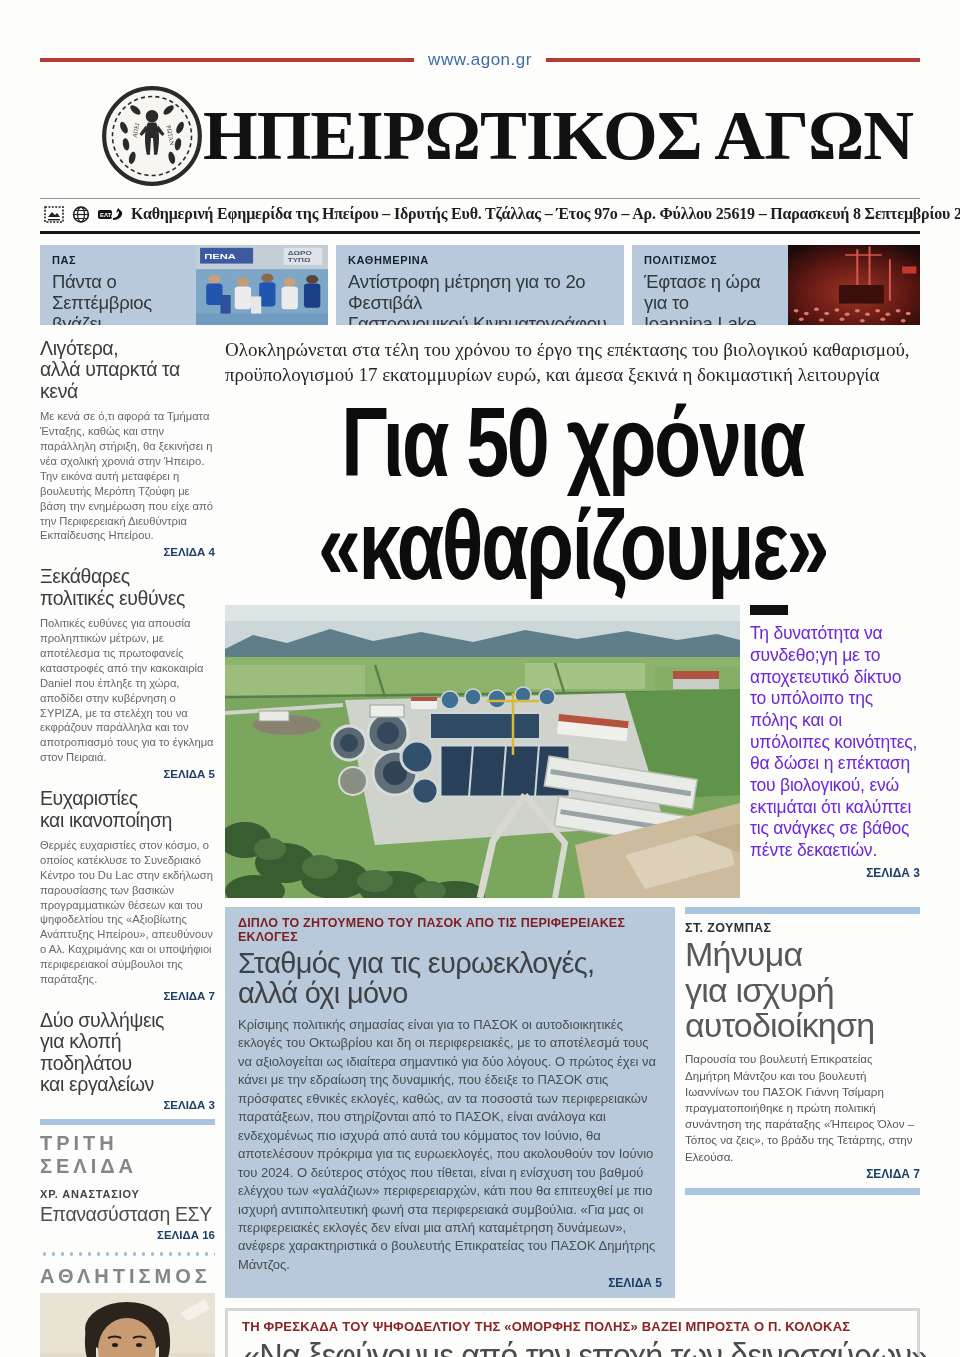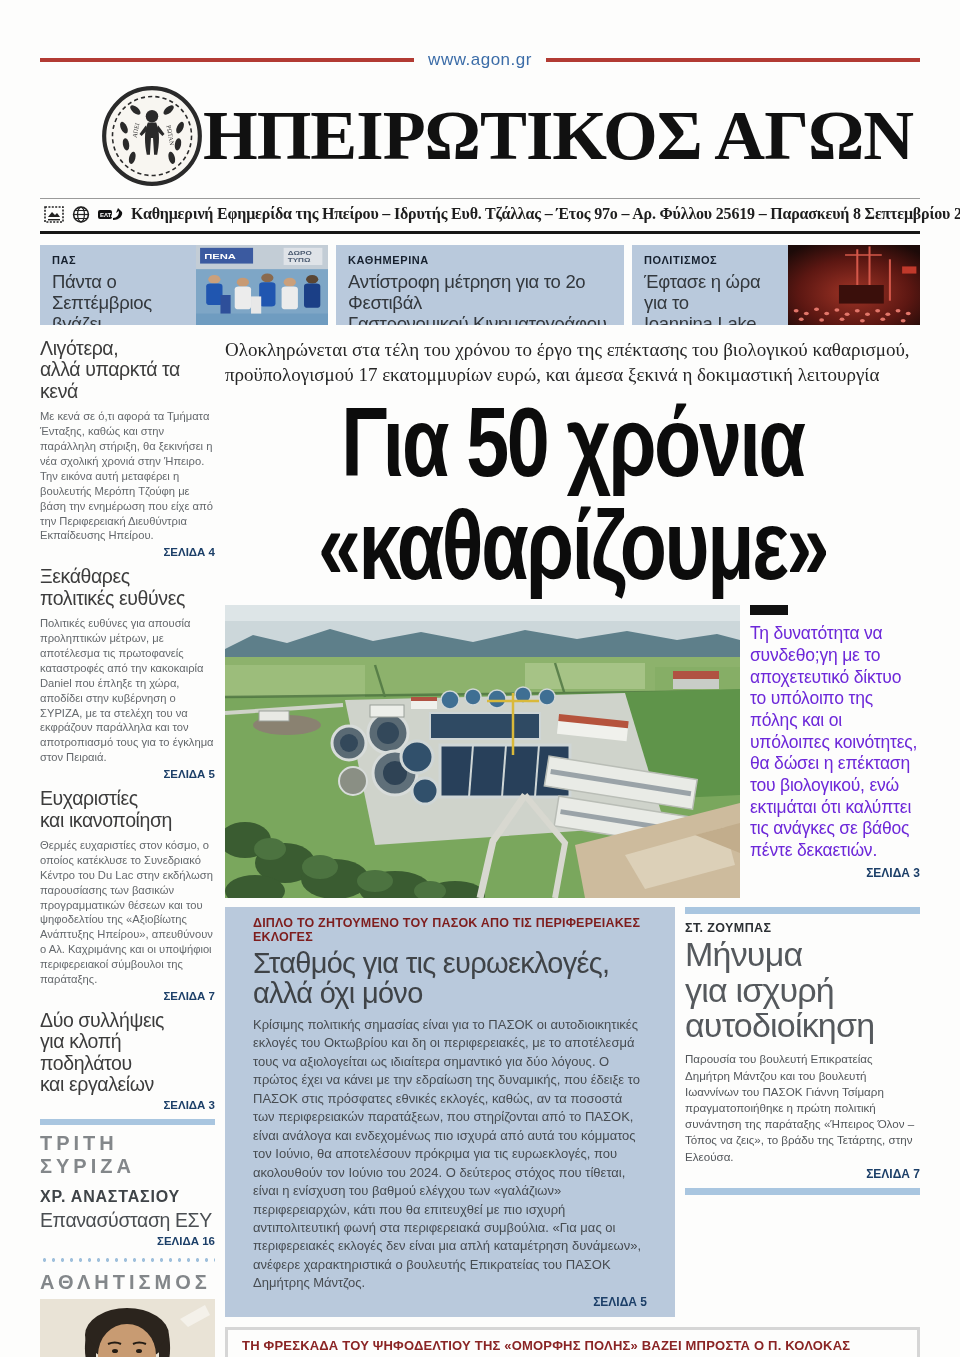--- a/index.html
+++ b/index.html
@@ -45,21 +45,21 @@
   .content { display:grid; grid-template-columns:175px 695px; gap:10px; margin-top:13px; }
 
   
   .lc-art { margin-bottom:8px; }
   .lc-title { font-size:19.5px; color:#3c3c3c; line-height:1.1; letter-spacing:-0.4px;
     white-space:pre-line; }
   .lc-body { font-size:11.2px; color:#64686c; line-height:1.33; margin-top:7px; }
   .lc-page { text-align:right; font-weight:800; font-size:11.5px; color:#1c3f68; margin-top:3px; }
   .bluebar { height:6px; background:#a9c6e0; margin:7px 0; }
   .sechead { font-size:20px; font-weight:800; color:#83878a; letter-spacing:4px; margin:3px 0 5px; }
-  .author { font-size:16px; font-weight:800; color:#3f4448; letter-spacing:.8px; margin-top:10px; }
+  .author { font-size:11px; font-weight:800; color:#3f4448; letter-spacing:.8px; margin-top:10px; }
   .op-title { font-size:19.5px; color:#4a4e52; margin-top:3px; letter-spacing:-0.4px; }
   .dots { height:6px; margin:10px 0 8px;
     background-image:radial-gradient(circle, #9fc0dc 1.7px, transparent 1.9px);
     background-size:9px 6px; background-position:0 50%; background-repeat:repeat-x; }
   .sp-photo { width:100%; height:132px; margin:2px 0 6px; }
   .sp-photo svg { width:100%; height:100%; display:block; }
 
   
   .standfirst { font-family:"Liberation Serif", serif; font-size:19px; color:#262626;
     line-height:1.3; white-space:pre-line; }
@@ -68,21 +68,21 @@
     color:#0c0c0c; letter-spacing:-3px; transform:scaleX(.78); transform-origin:center; }
   .photorow { display:flex; gap:10px; margin-top:8px; }
   .main-photo { width:515px; height:293px; flex:0 0 auto; }
   .main-photo svg { width:100%; height:100%; display:block; }
   .summary-col { flex:1; display:flex; flex-direction:column; }
   .summary { font-size:17.5px; color:#6d28d9; line-height:1.24; letter-spacing:-0.2px; }
   .summary-col .pag { text-align:right; font-weight:800; font-size:12px; color:#1c3f68; margin-top:4px; }
   .sq { width:38px; height:10px; background:#111; margin-bottom:8px; }
 
   .botrow { display:flex; gap:10px; margin-top:9px; }
-  .pasok { width:450px; flex:0 0 auto; background:#b9c9dc; padding:9px 28px 8px; }
+  .pasok { width:450px; flex:0 0 auto; background:#b9c9dc; padding:9px 13px 8px; }
   .pasok .kick { font-size:12.5px; font-weight:800; color:#7e1d1d; letter-spacing:.2px; }
   .pasok .ttl { font-size:29px; color:#3f4347; line-height:1.03; margin:5px 0 7px;
     white-space:pre-line; letter-spacing:-0.7px; }
   .pasok .bod { font-size:13px; color:#474c51; line-height:1.42; }
   .pasok .pag { text-align:right; font-weight:800; font-size:12px; color:#1c3f68; margin-top:2px; }
 
   .zoumpas { flex:1; display:flex; flex-direction:column; }
   .zbar { height:7px; background:#a9c6e0; }
   .zoumpas .kick { font-size:12.5px; font-weight:800; color:#2b2f33; letter-spacing:.4px; margin-top:7px; }
   .zoumpas .ttl { font-size:34px; color:#55595d; line-height:1.04; margin-top:2px;
@@ -277,21 +277,21 @@
       <div class="lc-art">
         <div class="lc-title">Δύο συλλήψεις
 για κλοπή ποδηλάτου
 και εργαλείων</div>
         <div class="lc-page">ΣΕΛΙΔΑ 3</div>
       </div>
 
       <div class="bluebar"></div>
 
       <div>
-        <div class="sechead">ΤΡΙΤΗ ΣΥΡΙΖΑ</div>
+        <div class="sechead">ΤΡΙΤΗ ΣΕΛΙΔΑ</div>
         <div class="author">ΧΡ. ΑΝΑΣΤΑΣΙΟΥ</div>
         <div class="op-title">Επανασύσταση ΕΣΥ</div>
         <div class="lc-page">ΣΕΛΙΔΑ 16</div>
       </div>
 
       <div class="dots"></div>
 
       <div>
         <div class="sechead">ΑΘΛΗΤΙΣΜΟΣ</div>
         <div class="sp-photo">

